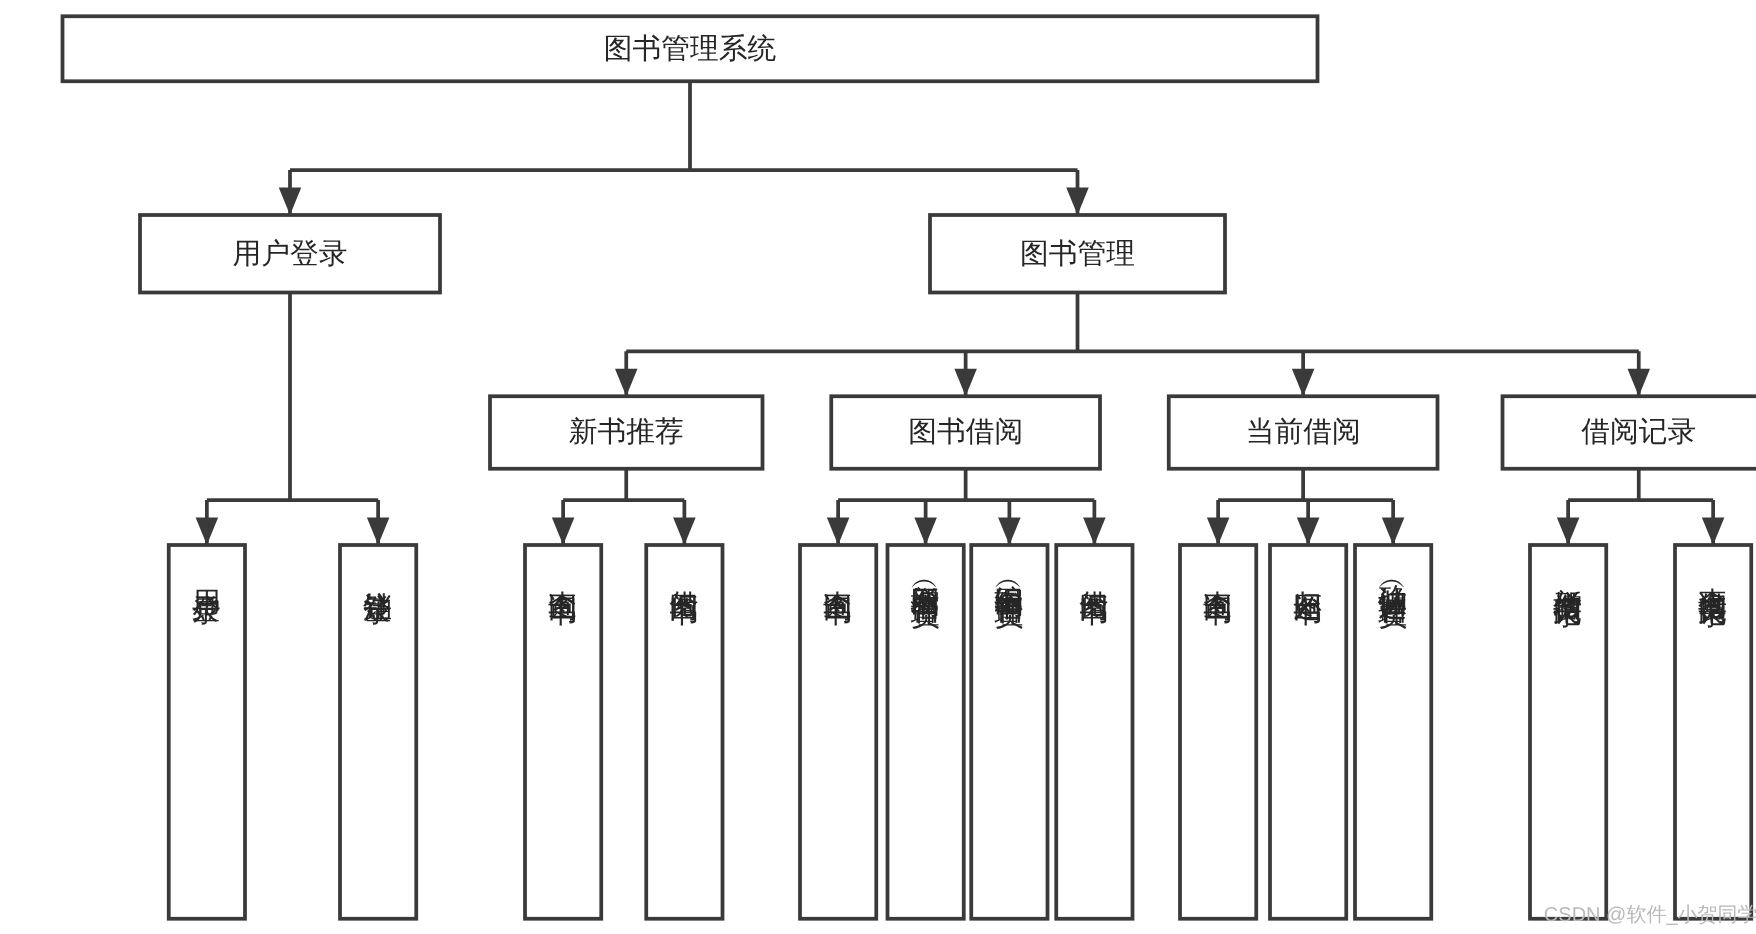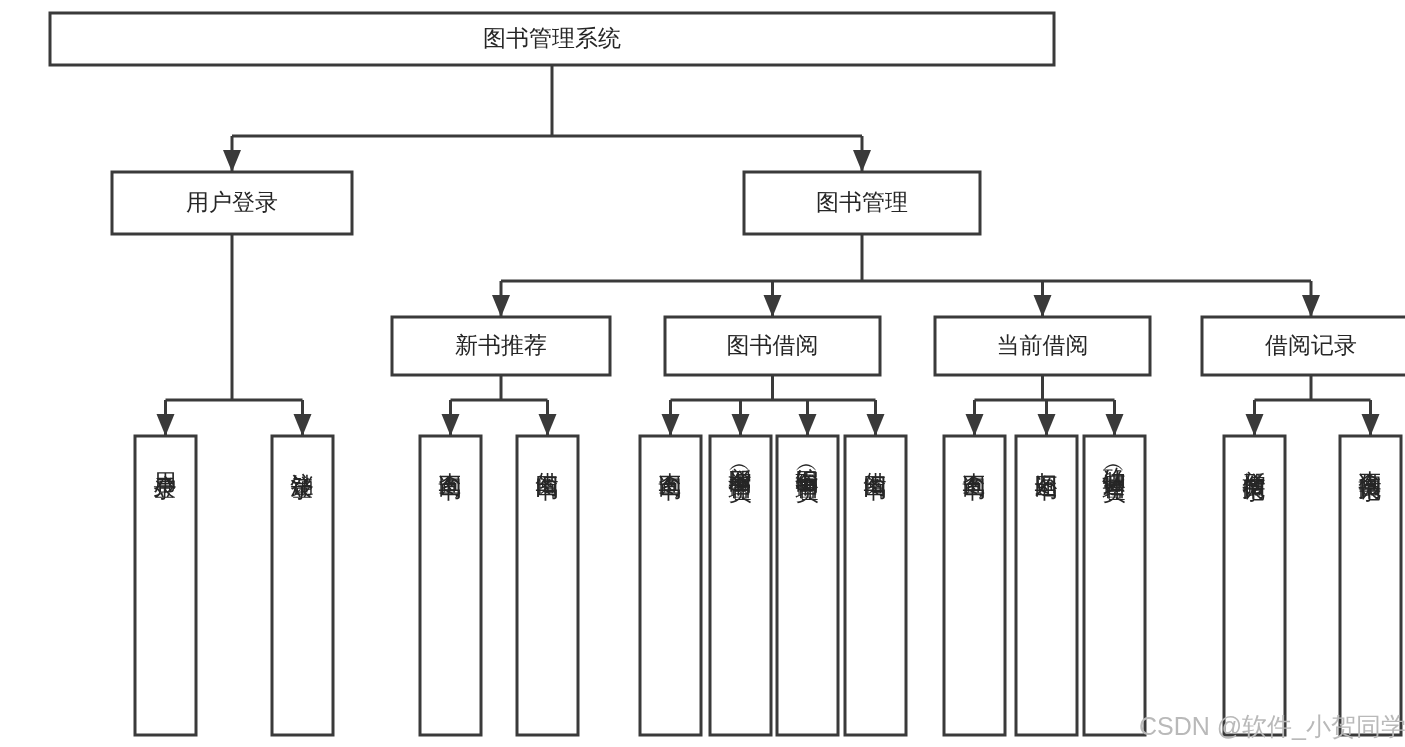--- a/index.html
+++ b/index.html
@@ -54,21 +54,21 @@
   }
   .arrow-head {
     fill: #3a3a3a;
     stroke: none;
   }
   .watermark {
     position: absolute;
     right: 8px;
     bottom: 4px;
     font-family: "Liberation Sans", "DejaVu Sans", sans-serif;
-    font-size: 25px;
+    font-size: 16px;
     color: #b9b9b9;
     white-space: nowrap;
     user-select: none;
   }
 </style>
 </head>
 <body>
 
 <div id="diagram-root">
   <svg class="flow" viewBox="0 0 1405 747" xmlns="http://www.w3.org/2000/svg">

